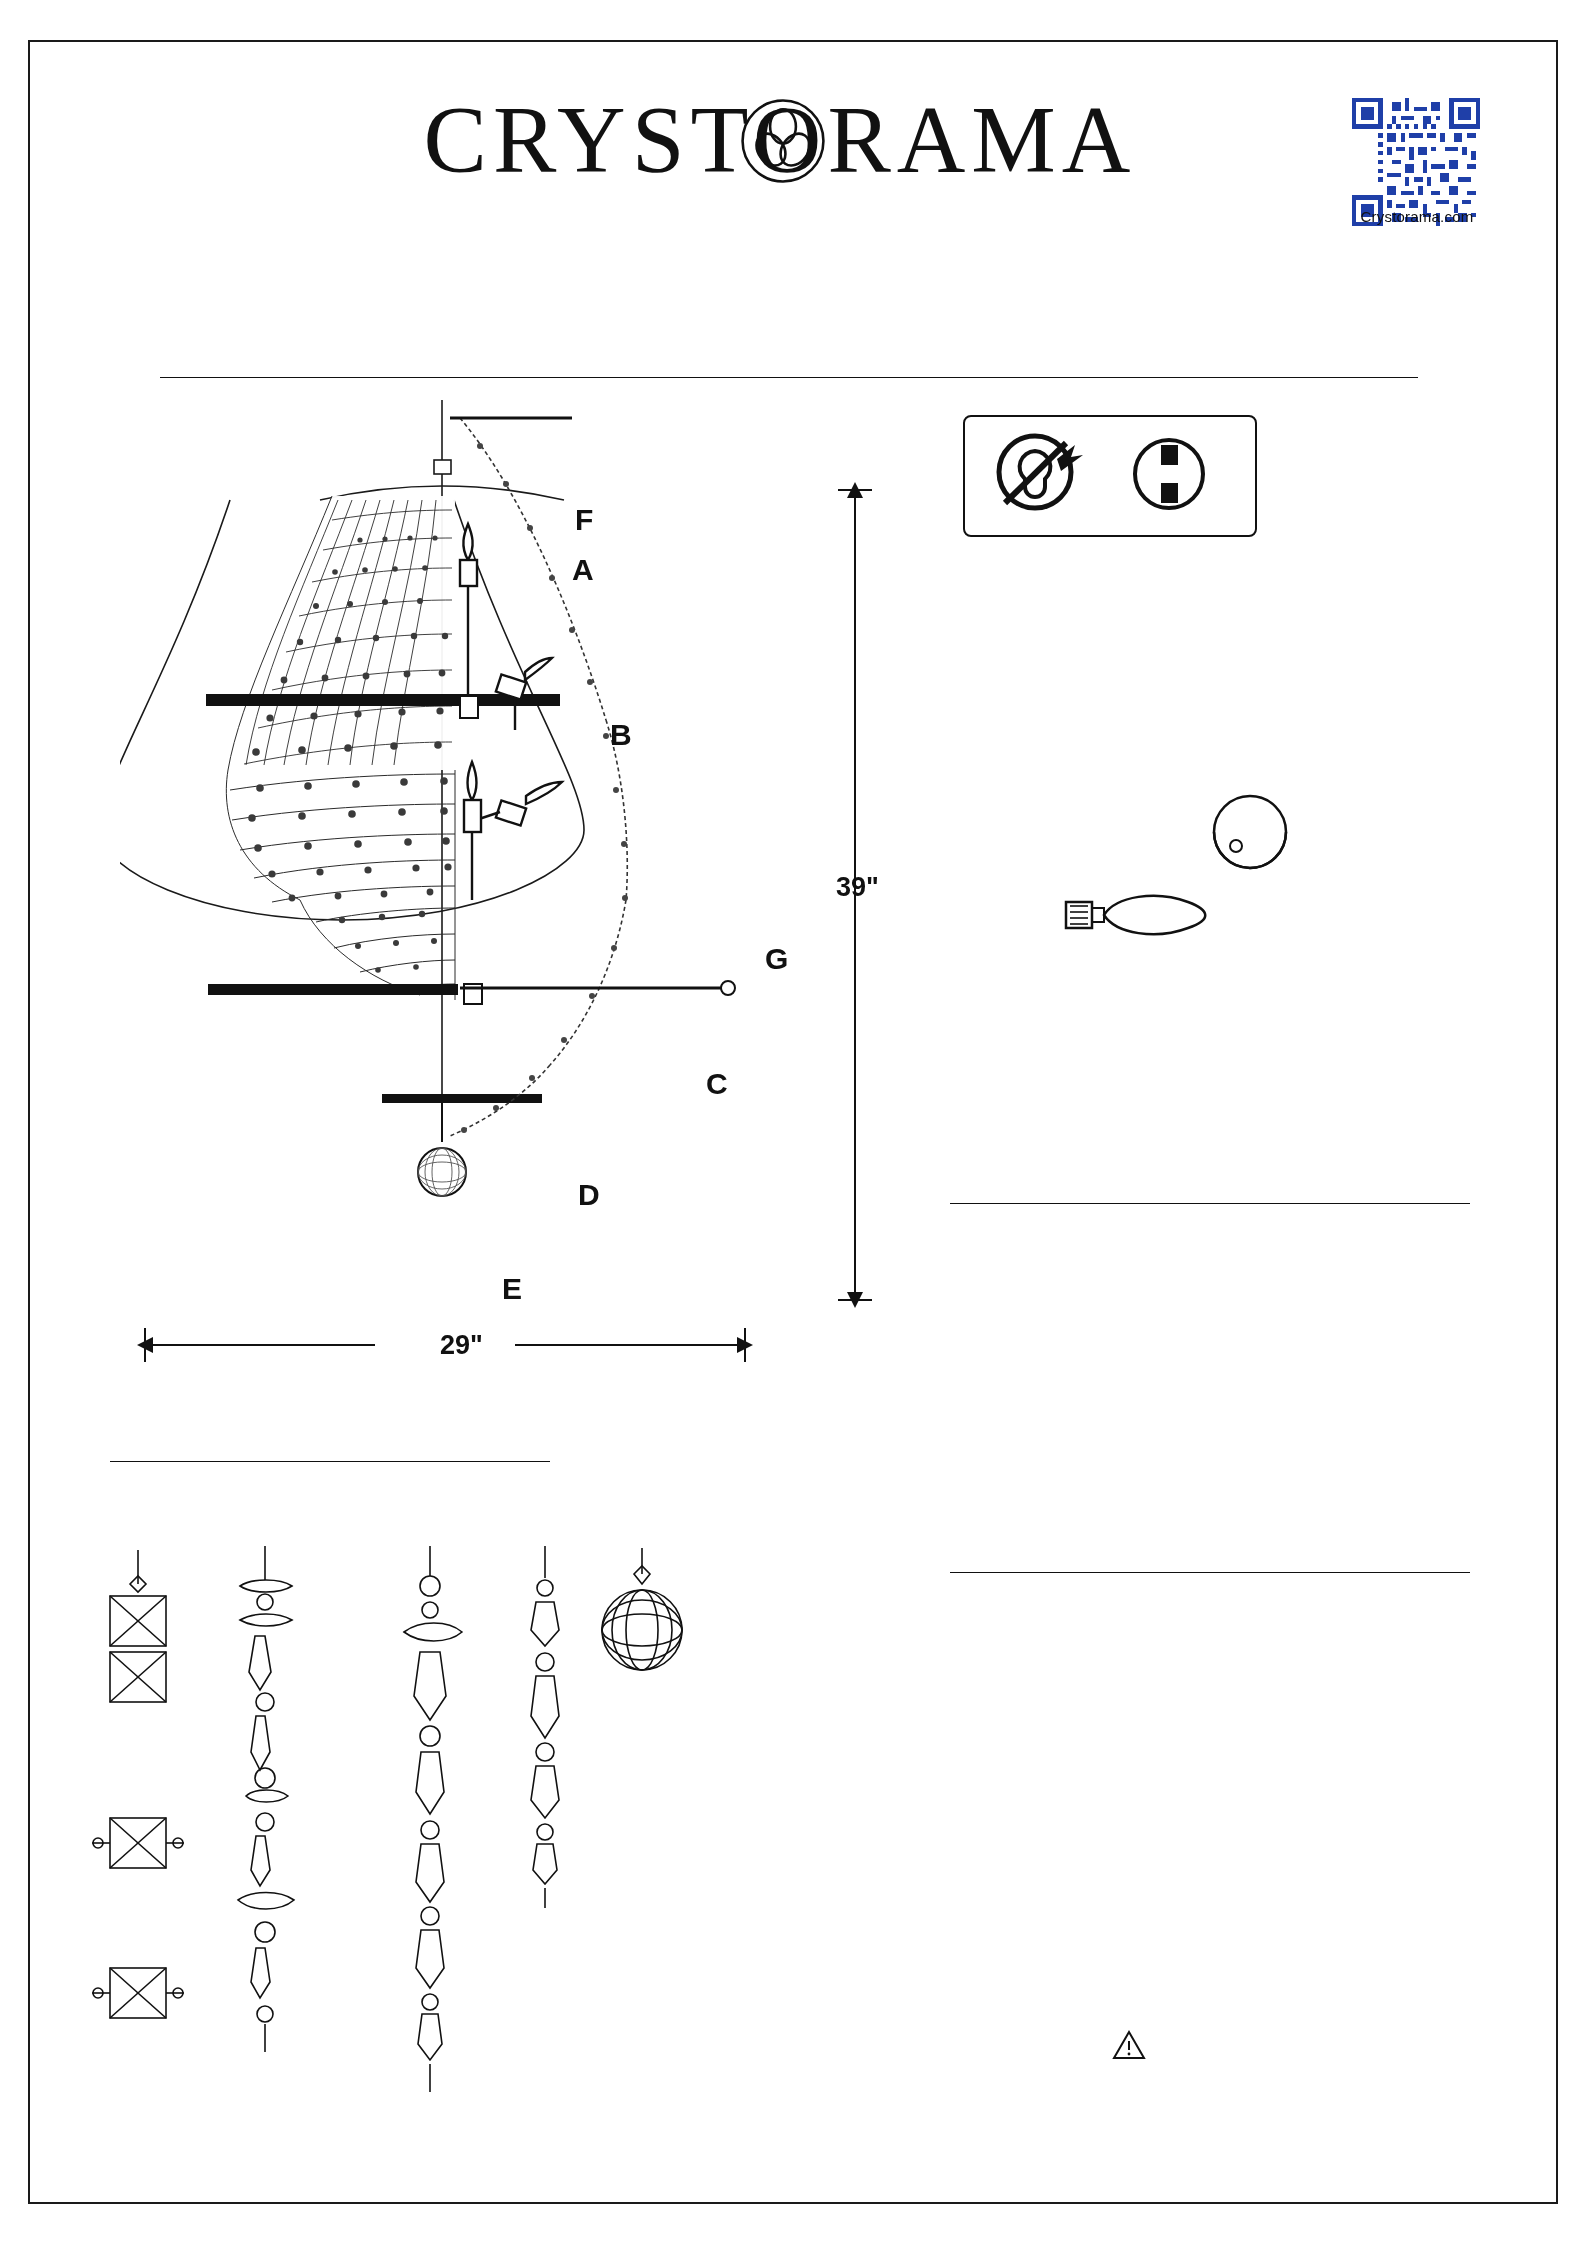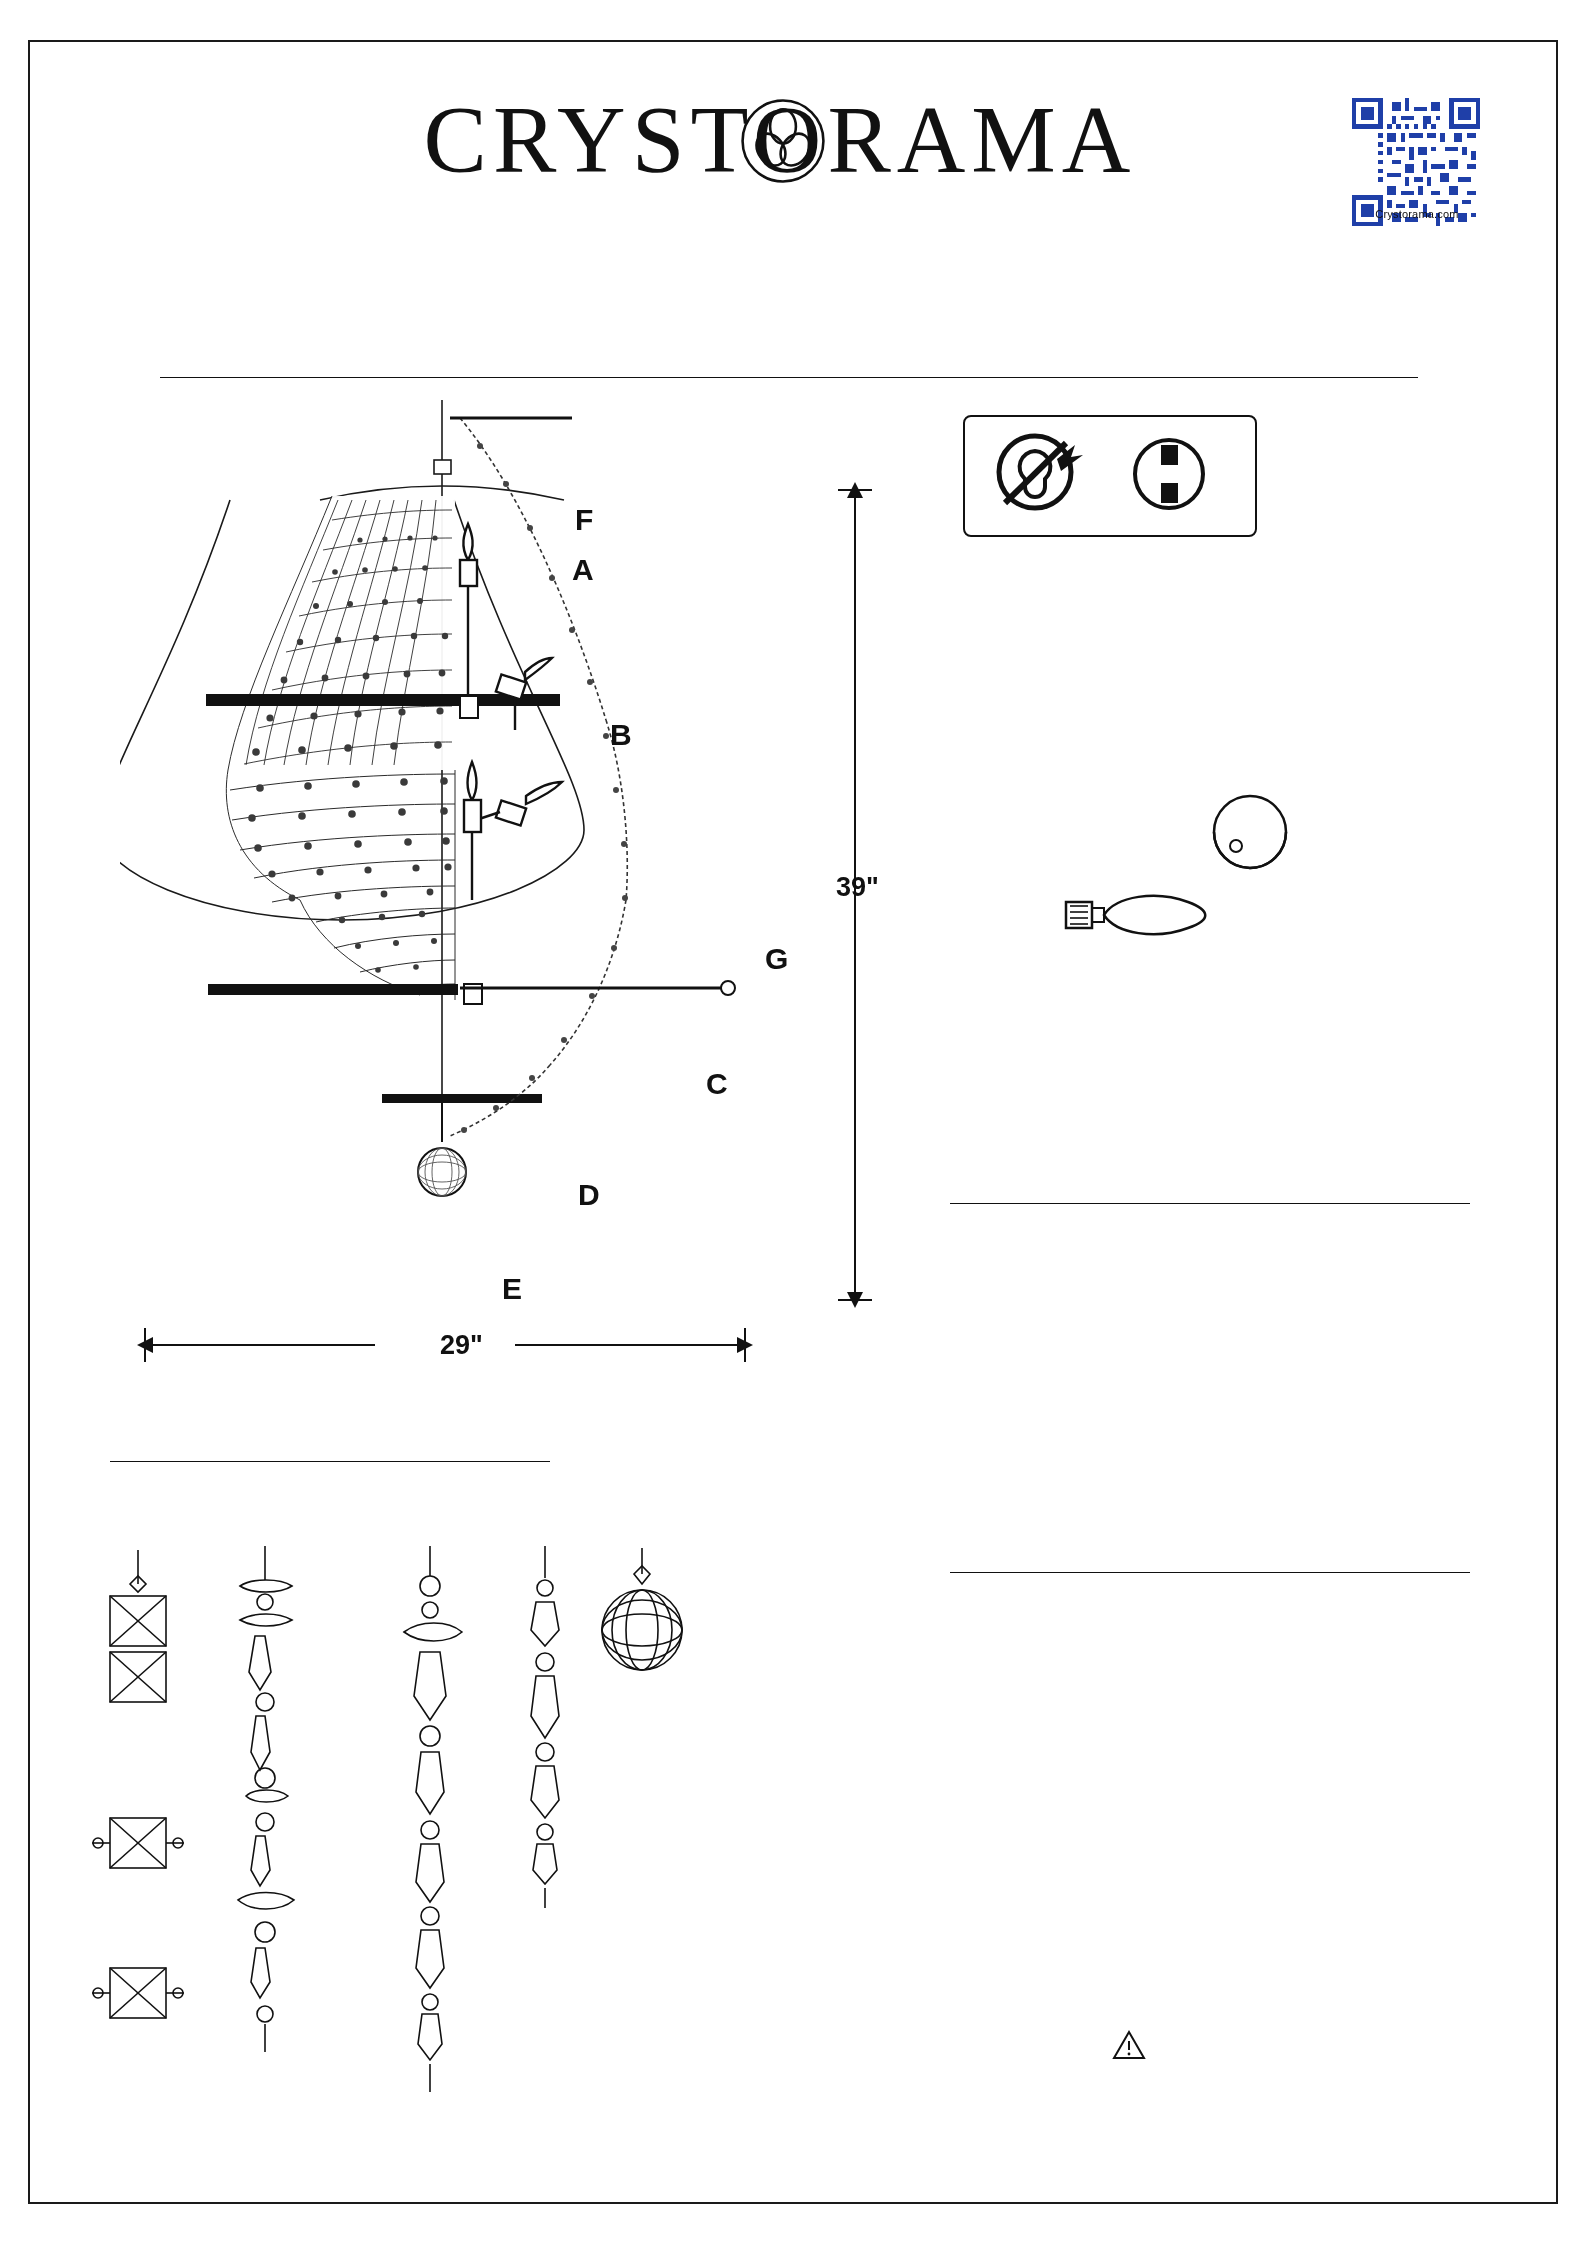--- a/index.html
+++ b/index.html
@@ -59,21 +59,21 @@
     top: 98px;
     width: 128px;
     height: 128px;
   }
   .qr-caption {
     position: absolute;
     left: 1344px;
     top: 208px;
     width: 146px;
     text-align: center;
-    font-size: 11px;
+    font-size: 15px;
     color: #111;
     letter-spacing: .2px;
   }
   
   .rule {
     position: absolute;
     background: #111;
     height: 1px;
   }
   .rule-top { left: 160px; top: 377px; width: 1258px; }

